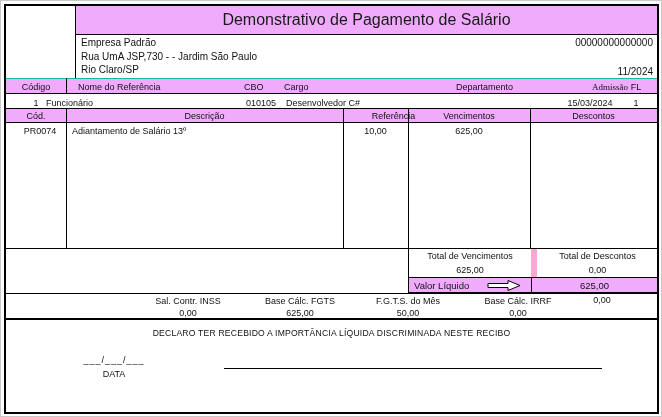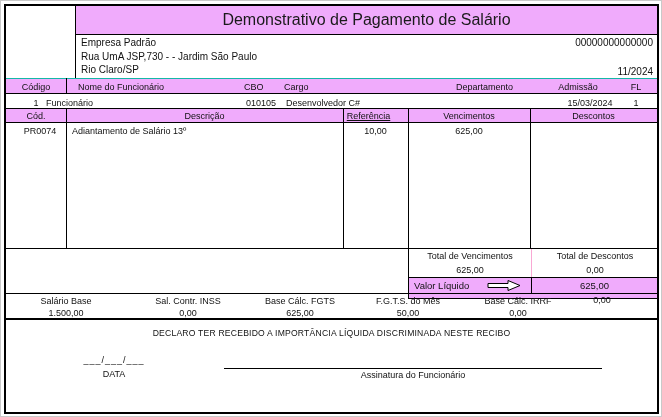--- a/index.html
+++ b/index.html
@@ -31,21 +31,21 @@
   .items-header { left:0; right:0; top:102px; height:15px; border-top:1px solid #000; border-bottom:1px solid #000; font-size:9px; }
   .items-header span { position:absolute; top:1px; line-height:12px; }
   .item-row { left:0; right:0; top:119px; height:12px; font-size:9px; }
   .item-row span { position:absolute; top:0; line-height:12px; white-space:nowrap; }
 
   
   .tot-box { left:402px; top:242px; width:249px; height:30px; border-left:1px solid #000; border-top:1px solid #000; border-bottom:1px solid #000; font-size:9px; }
   .tot-cell { position:absolute; top:0; height:100%; }
   .tot-cell .lab { display:block; line-height:15px; text-align:center; }
   .tot-cell .val { display:block; line-height:13px; text-align:center; }
-  .vl-row { left:402px; top:272px; width:249px; height:21px; border-left:1px solid #000; border-bottom:1px solid #000; font-size:9.5px; }
+  .vl-row { left:402px; top:272px; width:249px; height:15px; border-left:1px solid #000; border-bottom:1px solid #000; font-size:9.5px; }
   .vl-label { position:absolute; left:5px; top:1px; line-height:13px; }
   .vl-arrow { position:absolute; left:78px; top:2px; }
   .vl-value { position:absolute; left:122px; width:127px; top:1px; line-height:13px; text-align:center; }
 
   
   .footer-box { left:0; right:0; top:287px; height:27px; border-top:1px solid #000; border-bottom:2px solid #000; font-size:9px; }
   .fcol { position:absolute; top:0; width:108px; text-align:center; }
   .fcol .lab { display:block; line-height:12px; padding-top:1px; }
   .fcol .val { display:block; line-height:12px; }
 
@@ -69,43 +69,43 @@
     <div class="abs company">
       <div class="line">Empresa Padrão</div>
       <div class="line">Rua UmA JSP,730 -  - Jardim São Paulo</div>
       <div class="line">Rio Claro/SP</div>
       <span class="abs cnpj">00000000000000</span>
       <span class="abs period">11/2024</span>
     </div>
 
     <div class="abs emp-header blue">
       <span style="left:0;width:60px;" class="c">Código</span>
-      <span style="left:72px;">Nome do Funcionário</span>
+      <span style="left:72px;">Nome do Referência</span>
       <span style="left:238px;">CBO</span>
       <span style="left:278px;">Cargo</span>
       <span style="left:450px;">Departamento</span>
-      <span style="left:546px;width:52px;" class="c">Admissão</span>
+      <span style="left:578px;width:52px;font-family:Liberation Serif, serif;" class="c">Admissão</span>
       <span style="left:616px;width:28px;" class="c">FL</span>
     </div>
     <div class="vline" style="left:60px; top:72px; height:16px;"></div>
 
     <div class="abs emp-row">
       <span style="left:0;width:60px;" class="c">1</span>
       <span style="left:40px;">Funcionário</span>
       <span style="left:240px;">010105</span>
       <span style="left:280px;">Desenvolvedor C#</span>
       <span style="left:450px;"></span>
       <span style="left:558px;width:52px;" class="c">15/03/2024</span>
       <span style="left:616px;width:28px;" class="c">1</span>
     </div>
 
     <div class="abs items-header blue">
       <span style="left:0;width:60px;" class="c">Cód.</span>
       <span style="left:60px;width:277px;" class="c">Descrição</span>
-      <span style="left:330px;width:65px;text-decoration:underline;" class="c">Referência</span>
+      <span style="left:355px;width:65px;" class="c">Referência</span>
       <span style="left:524px;width:127px;" class="c">Descontos</span>
       <span style="left:402px;width:122px;" class="c">Vencimentos</span>
     </div>
 
     <div class="vline" style="left:60px;  top:102px; height:140px;"></div>
     <div class="vline" style="left:337px; top:102px; height:140px;"></div>
     <div class="vline" style="left:402px; top:102px; height:140px;"></div>
     <div class="vline" style="left:524px; top:102px; height:140px;"></div>
 
     <div class="abs item-row">
@@ -116,40 +116,36 @@
       <span style="left:524px;width:127px;" class="c"></span>
     </div>
 
     <div class="hline" style="top:242px;"></div>
 
     <div class="abs tot-box">
       <div class="tot-cell" style="left:0;width:122px;">
         <span class="lab">Total de Vencimentos</span>
         <span class="val">625,00</span>
       </div>
-      <div class="tot-cell" style="left:122px;width:127px;border-left:1px solid #f9a8d4;">
+      <div class="tot-cell" style="left:122px;width:127px;border-left:6px solid #f9a8d4;">
         <span class="lab">Total de Descontos</span>
         <span class="val">0,00</span>
       </div>
     </div>
 
     <div class="abs vl-row blue">
       <span class="vl-label">Valor Líquido</span>
       <svg class="vl-arrow" width="34" height="11" viewBox="0 0 34 11">
         <polygon points="1,3.5 21,3.5 21,0.5 33,5.5 21,10.5 21,7.5 1,7.5" fill="#ffffff" stroke="#000" stroke-width="1"></polygon>
       </svg>
       <span class="vl-value">625,00</span>
       <div class="vline" style="left:122px;top:0;height:15px;"></div>
     </div>
 
     <div class="abs footer-box">
-      <div class="fcol" style="left:6px;">
-        <span class="lab">Salário Base</span>
-        <span class="val">1.500,00</span>
-      </div>
       <div class="fcol" style="left:128px;">
         <span class="lab">Sal. Contr. INSS</span>
         <span class="val">0,00</span>
       </div>
       <div class="fcol" style="left:240px;">
         <span class="lab">Base Cálc. FGTS</span>
         <span class="val">625,00</span>
       </div>
       <div class="fcol" style="left:348px;">
         <span class="lab">F.G.T.S. do Mês</span>
@@ -166,17 +162,16 @@
 
     <div class="abs date-block">
       <span class="date-blank">___/___/___</span>
       <span class="date-label">DATA</span>
     </div>
 
     <div class="abs decl-text">DECLARO TER RECEBIDO A IMPORTÂNCIA LÍQUIDA DISCRIMINADA NESTE RECIBO</div>
 
     <div class="abs sig-block">
       <div class="sig-line"></div>
-      <span class="sig-label">Assinatura do Funcionário</span>
     </div>
 
   </div>
 </div>
 
 </body></html>

